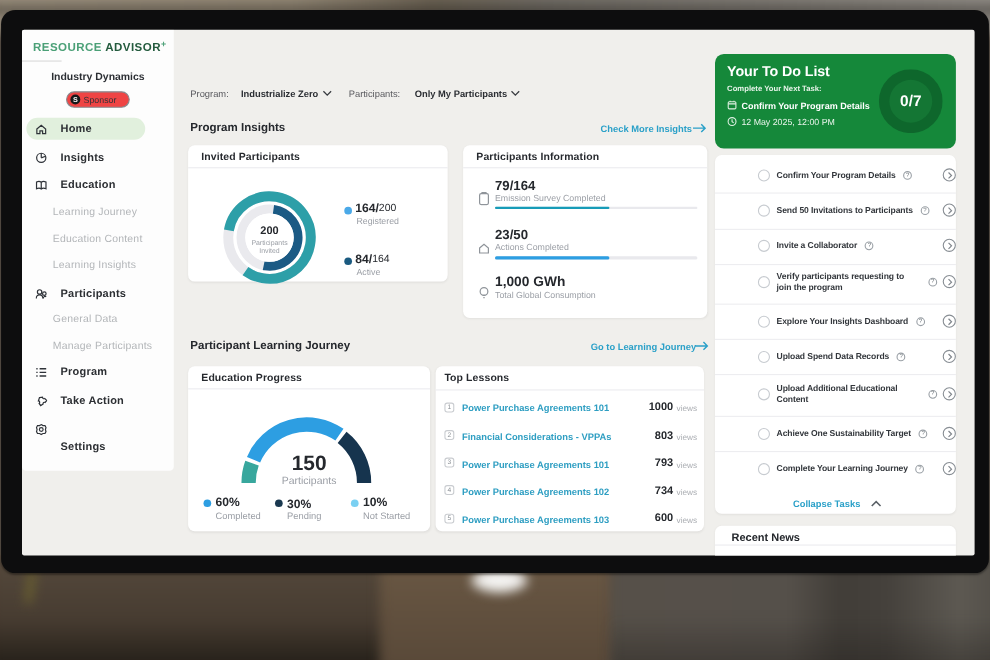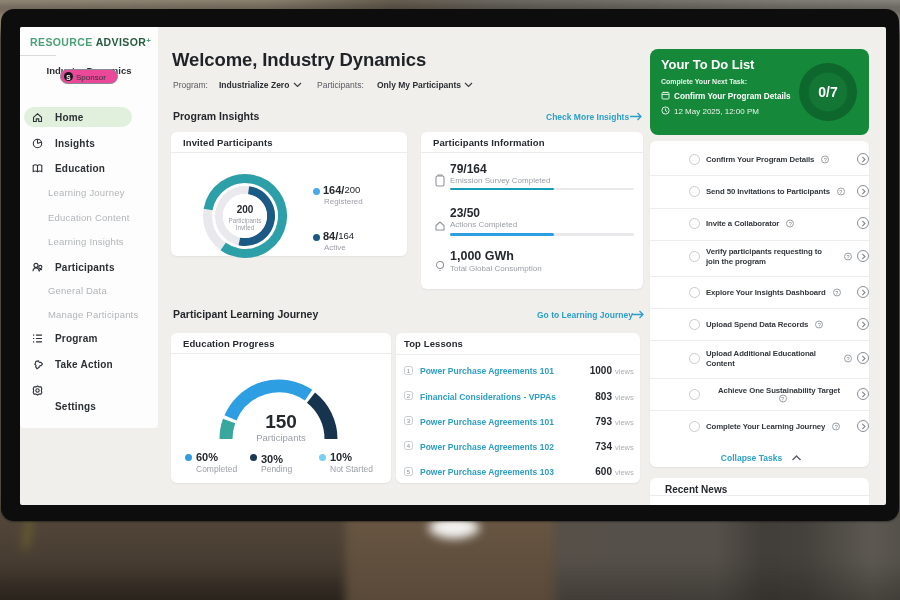--- a/index.html
+++ b/index.html
@@ -71,21 +71,21 @@
 </div>
 
 <div id="bezel" class="abs"></div>
 
 <div id="screen" class="abs">
 
   <div id="sidebar">
     <div style="left:10px; top:9px; font-size:10.5px; font-weight:bold; letter-spacing:.4px; color:#4ba077;">RESOURCE <span style="position:static;color:#245b3e;">ADVISOR</span><span style="position:static;color:#4ba077;font-size:8px;vertical-align:3px;">+</span></div>
     <div style="left:0; top:28px; width:36px; height:1px; background:#d9d9d9;"></div>
     <div style="left:0; top:38px; width:138px; text-align:center; font-size:9.5px; font-weight:bold; color:#2b2e33;">Industry Dynamics</div>
-    <div style="left:40px; top:42px; width:58px; height:15px; border:1px solid #878c91; border-radius:8px; background:#ec4899;text-decoration:underline;">
+    <div style="left:40px; top:56px; width:58px; height:15px; border:1px solid #878c91; border-radius:8px; background:#ef4444;text-decoration:underline;">
       <div style="left:3px; top:2.2px; width:9px; height:9px; border-radius:50%; background:#17181a;"></div>
       <div style="left:2.5px; top:4.3px; width:10px; text-align:center; font-size:6.5px; color:#fff; font-weight:bold;">S</div>
       <div style="left:15px; top:3.2px; font-size:8px; color:#2f3237;">Sponsor</div>
     </div>
 
     <div style="left:4px; top:80px; width:108px; height:20px; background:#e1f0dd; border-radius:10px;"></div>
 
     <svg style="left:12px; top:84.5px;" width="11" height="11" viewBox="0 0 11 11" fill="none" stroke="#2f3339" stroke-width="1.1">
       <path d="M1.5 5.3 L5.5 1.8 L9.5 5.3 V9.5 H6.7 V6.9 H4.3 V9.5 H1.5 Z"></path>
     </svg>
@@ -127,21 +127,20 @@
     </svg>
     <div class="navlabel" style="left:35px; top:331.5px;">Take Action</div>
 
     <svg style="left:12px; top:357.5px;" width="11" height="11" viewBox="0 0 11 11" fill="none" stroke="#2f3339" stroke-width="1.1">
       <path d="M5.5 1 L7 1.9 H8.9 L9.8 3.6 L9.3 5.5 L9.8 7.4 L8.9 9.1 H7 L5.5 10 L4 9.1 H2.1 L1.2 7.4 L1.7 5.5 L1.2 3.6 L2.1 1.9 H4 Z"></path>
       <circle cx="5.5" cy="5.5" r="1.7"></circle>
     </svg>
     <div class="navlabel" style="left:35px; top:374px;">Settings</div>
   </div>
 
-  <div style="left:152px; top:22px; font-size:18.5px; font-weight:bold; color:#1f2327; letter-spacing:-0.1px;">Welcome, Industry Dynamics</div>
 
   <div style="left:153px; top:53px; font-size:8.5px; color:#5a5a5f;">Program:</div>
   <div style="left:199px; top:53px; font-size:8.5px; font-weight:bold; color:#2b2e33;">Industrialize Zero</div>
   <svg style="left:272.5px; top:55px;" width="9" height="6" viewBox="0 0 9 6" fill="none" stroke="#3a3d42" stroke-width="1.2">
       <path d="M1 1 L4.5 4.5 L8 1"></path>
     </svg>
   <div style="left:297px; top:53px; font-size:8.5px; color:#5a5a5f;">Participants:</div>
   <div style="left:357px; top:53px; font-size:8.5px; font-weight:bold; color:#2b2e33;">Only My Participants</div>
   <svg style="left:444px; top:55px;" width="9" height="6" viewBox="0 0 9 6" fill="none" stroke="#3a3d42" stroke-width="1.2">
       <path d="M1 1 L4.5 4.5 L8 1"></path>
@@ -346,21 +345,21 @@
     <div class="abs taskrow" style="top:217px;">
         <span class="tl" style="width:132px; line-height:9.5px; ">Upload Additional Educational<br>Content</span>
         <span class="qicon">?</span>
       </div>
     <div class="abs chev" style="top:211px;">
         <svg width="11" height="11" viewBox="0 0 11 11" fill="none" stroke="#80868c" stroke-width="1.1">
           <path d="M4.3 2.8 L7 5.5 L4.3 8.2"></path>
         </svg>
       </div>
     <div class="abs taskcircle" style="top:248px;"></div>
-    <div class="abs taskrow" style="top:253px;flex-direction:column;">
+    <div class="abs taskrow" style="top:253px;">
         <span class="tl" style="">Achieve One Sustainability Target</span>
         <span class="qicon">?</span>
       </div>
     <div class="abs chev" style="top:247px;">
         <svg width="11" height="11" viewBox="0 0 11 11" fill="none" stroke="#80868c" stroke-width="1.1">
           <path d="M4.3 2.8 L7 5.5 L4.3 8.2"></path>
         </svg>
       </div>
     <div class="abs taskcircle" style="top:280px;"></div>
     <div class="abs taskrow" style="top:285px;">

